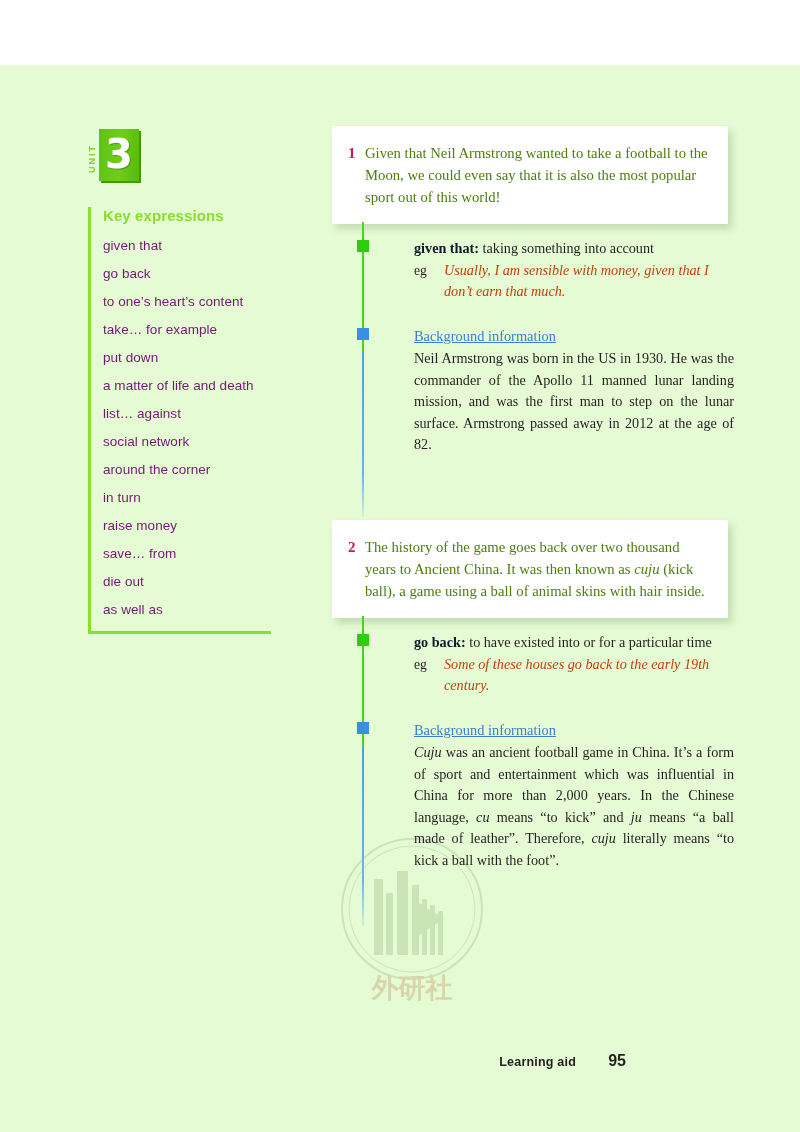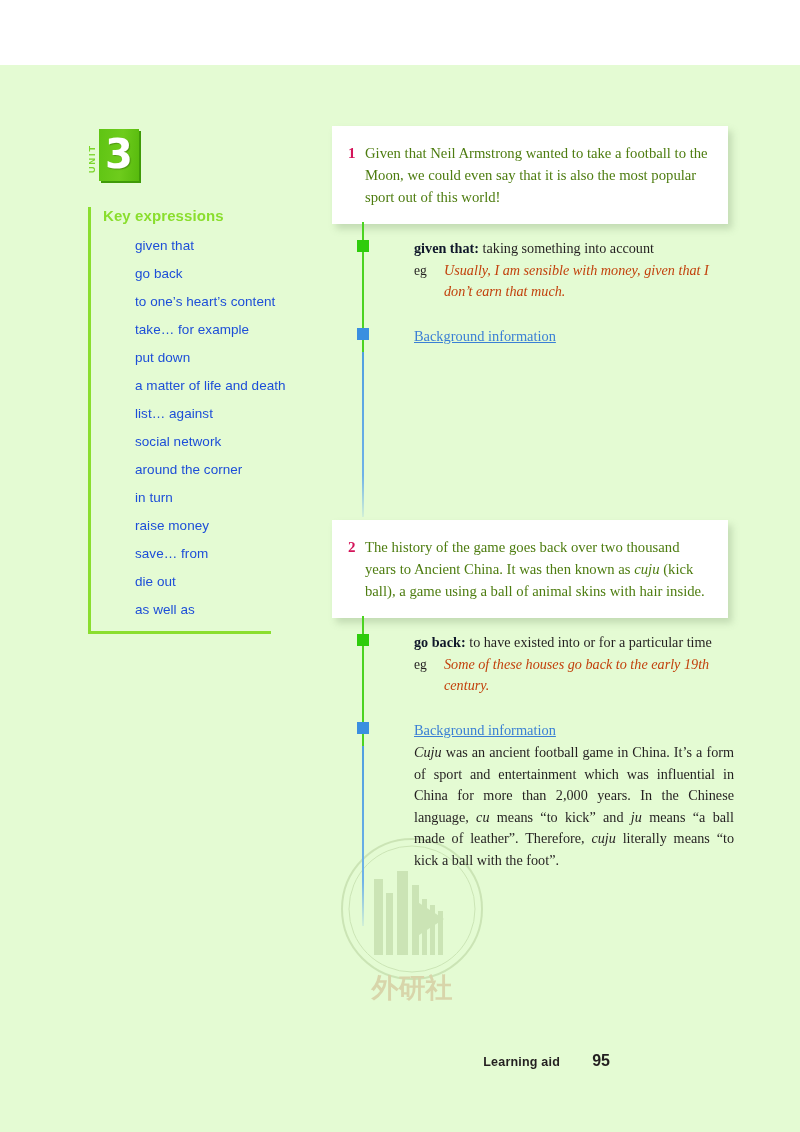--- a/index.html
+++ b/index.html
@@ -91,25 +91,24 @@
   }
   #key-title {
     color: #8ade2e;
     font-size: 15px;
     font-weight: bold;
     margin: 16px 0 14px 0;
     letter-spacing: 0.1px;
   }
   .key-item {
     font-size: 13.5px;
-    color: #1d4ed8;
+    color: #701a75;
     margin-bottom: 13px;
     white-space: nowrap;
     letter-spacing: 0.05px;
-    margin-left: 32px;
   }
   .key-item:last-child { margin-bottom: 2px; }
 
   
   .group { position: absolute; left: 332px; width: 400px; }
   #group-1 { top: 61px; }
   #group-2 { top: 455px; }
 
   .quote-card {
     position: relative;
@@ -205,21 +204,21 @@
     font-size: 14.2px;
     line-height: 21.5px;
     color: #231f20;
     text-align: justify;
   }
   .bg-body i { font-style: italic; }
 
   
   #footer {
     position: absolute;
-    left: 0;
+    left: 16px;
     top: 990px;
     width: 685px;
     height: 40px;
   }
   #footer-label {
     position: absolute;
     right: 125px;
     top: 0;
     font-size: 12.5px;
     font-weight: bold;
@@ -306,20 +305,21 @@
         <span>taking something into account</span>
       </div>
       <div class="eg-row">
         <div class="eg-label">eg</div>
         <div class="eg-text">Usually, I am sensible with money, given that I don’t earn that much.</div>
       </div>
     </div>
 
     <div class="entry" style="top:200px;">
       <div class="bg-title">Background information</div>
+      <div class="bg-body">Neil Armstrong was born in the US in 1930. He was the commander of the Apollo 11 manned lunar landing mission, and was the first man to step on the lunar surface. Armstrong passed away in 2012 at the age of 82.</div>
     </div>
   </div>
 
   <div class="group" id="group-2">
 
     <div class="quote-card">
       <div class="quote-row">
         <div class="quote-num">2</div>
         <div class="quote-text">
           <span>The history of the game goes back over two thousand years to Ancient China. It was then known as </span><i>cuju</i><span> (kick ball), a game using a ball of animal skins with hair inside.</span>

